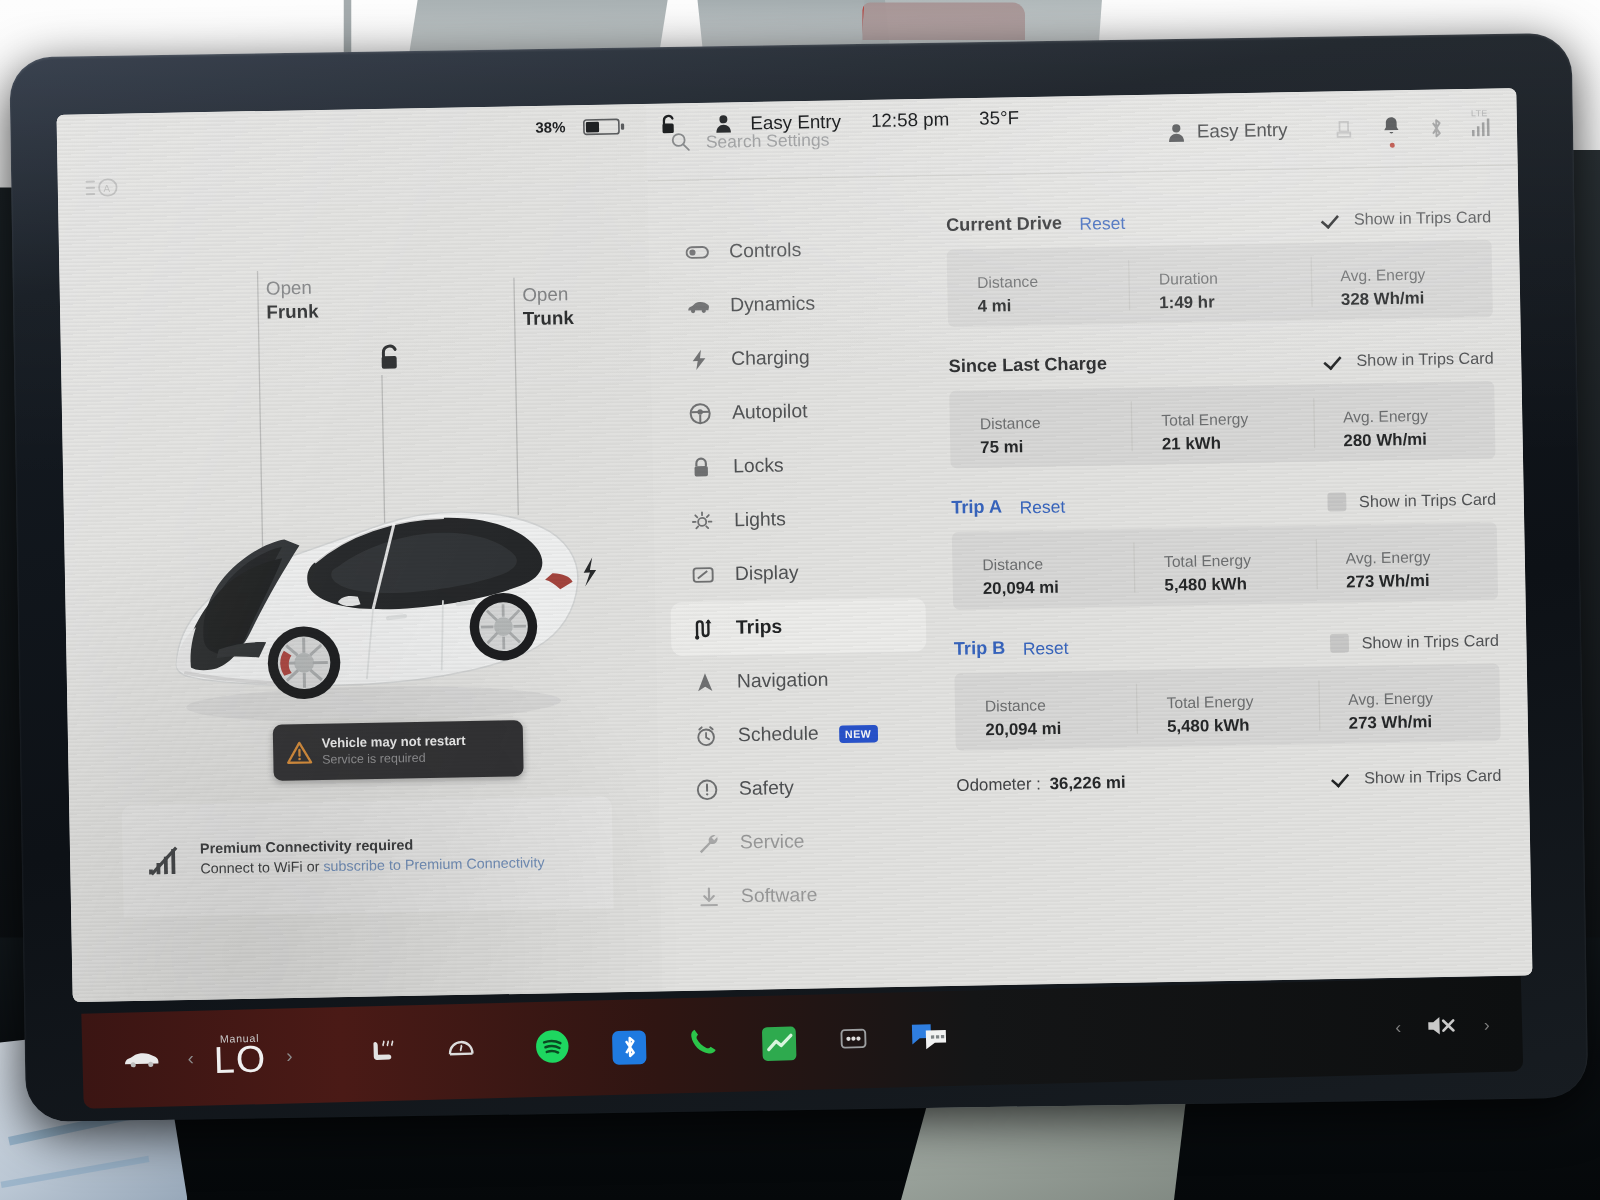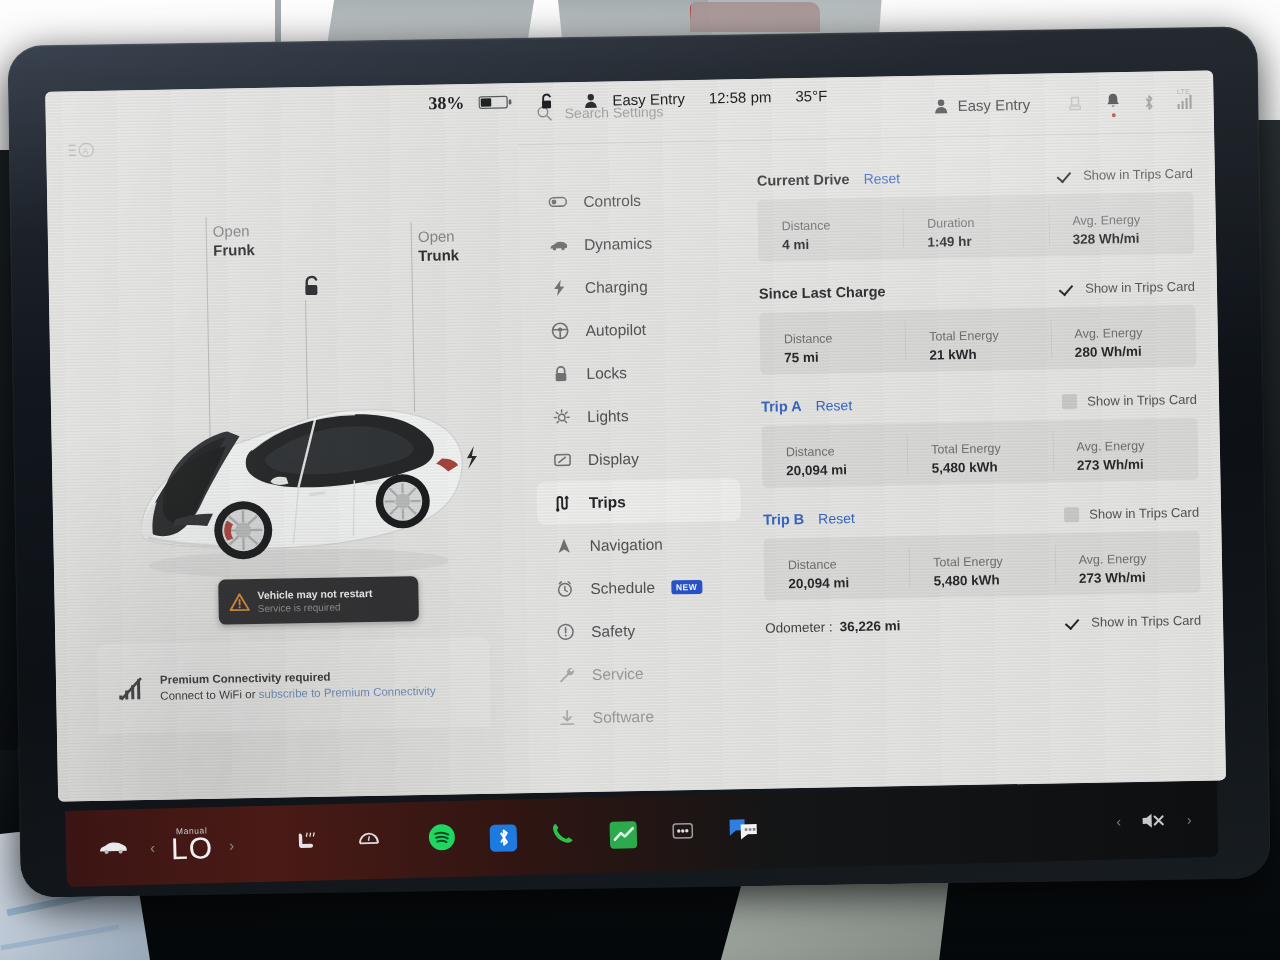--- a/index.html
+++ b/index.html
@@ -806,21 +806,21 @@
         <span class="bb-vol-arrow">‹</span>
         <svg width="26" height="20" viewBox="0 0 26 20">
           <path d="M2 7 h4 L11 3 v14 L6 13 H2 Z" fill="#c9c9c9"></path>
           <path d="M14 6 L22 14 M22 6 L14 14" stroke="#c9c9c9" stroke-width="2.1" stroke-linecap="round"></path>
         </svg>
         <span class="bb-vol-arrow">›</span>
       </div>
     </div>
 
     <div style="position:absolute; left:420px; top:53px; display:flex; align-items:center; gap:14px; z-index:50; transform:rotate(-0.3deg);">
-      <span style="font-size:18px; color:#1f2123; font-weight:600;font-family:Liberation Serif, serif;">38%</span>
+      <span style="font-size:12px; color:#1f2123; font-weight:600;">38%</span>
       <svg width="34" height="15" viewBox="0 0 34 15">
         <rect x="0.8" y="1.6" width="28" height="11.5" rx="2" fill="none" stroke="#5a5c5e" stroke-width="1.3"></rect>
         <rect x="30.4" y="5" width="2.6" height="5" rx="1" fill="#5a5c5e"></rect>
         <rect x="2.4" y="3.2" width="10.5" height="8.4" rx="1" fill="#1f2123"></rect>
       </svg>
       <svg width="17" height="18" viewBox="0 0 18 20" style="margin-left:12px;">
         <path d="M5 8.6 V6 a4 4 0 0 1 7.6 -1.8" fill="none" stroke="#1e2022" stroke-width="2" stroke-linecap="round"></path>
         <rect x="3.6" y="8.6" width="10" height="8.6" rx="1.4" fill="#1e2022"></rect>
       </svg>
       <svg width="15" height="16" viewBox="0 0 16 17" style="margin-left:14px;">

